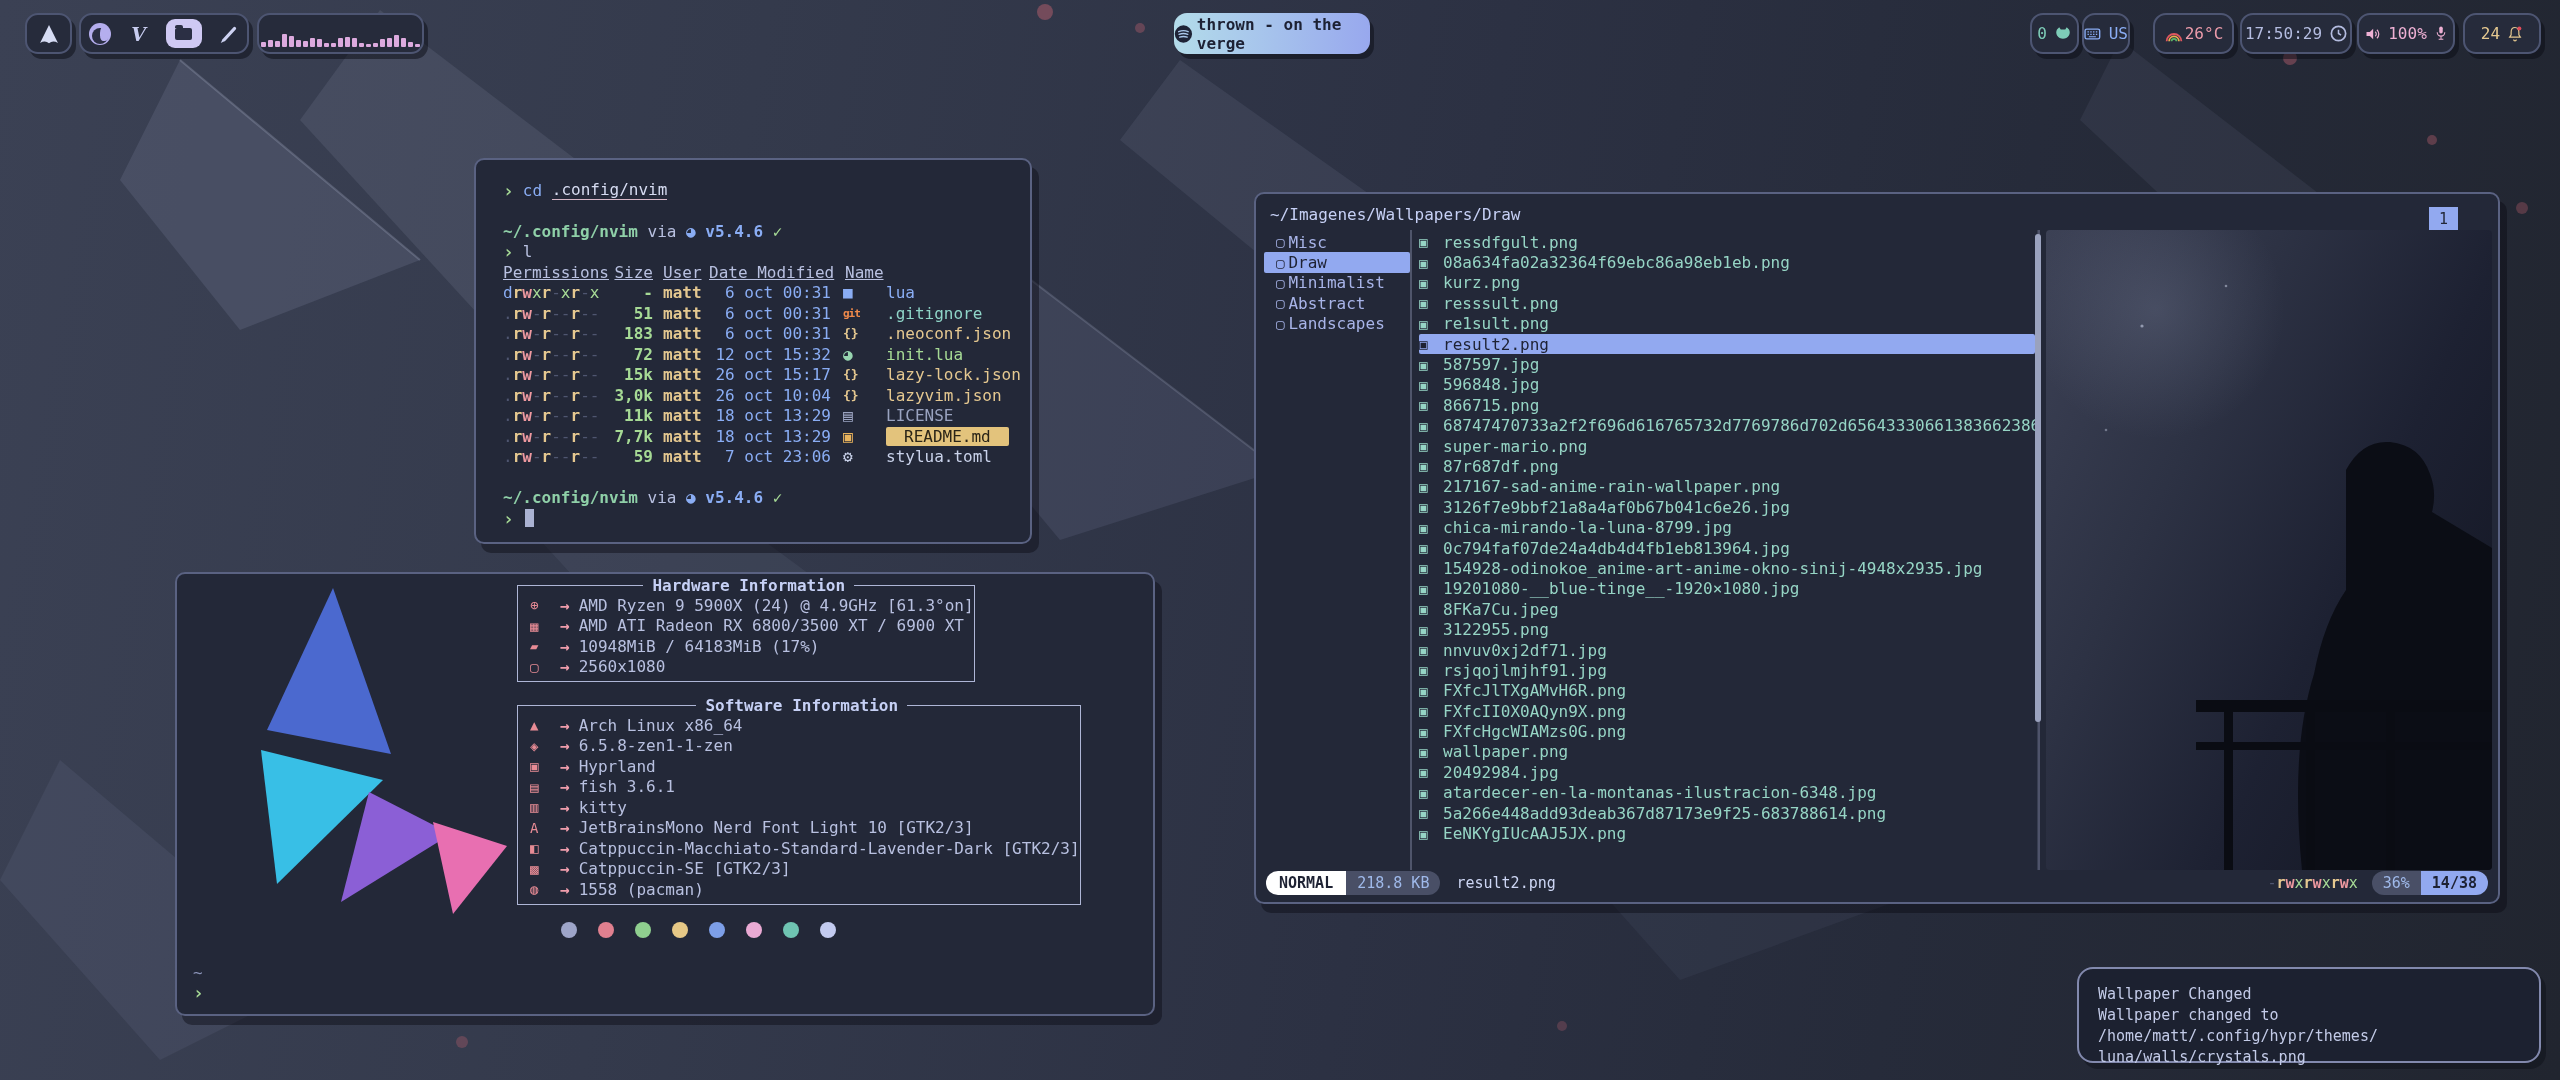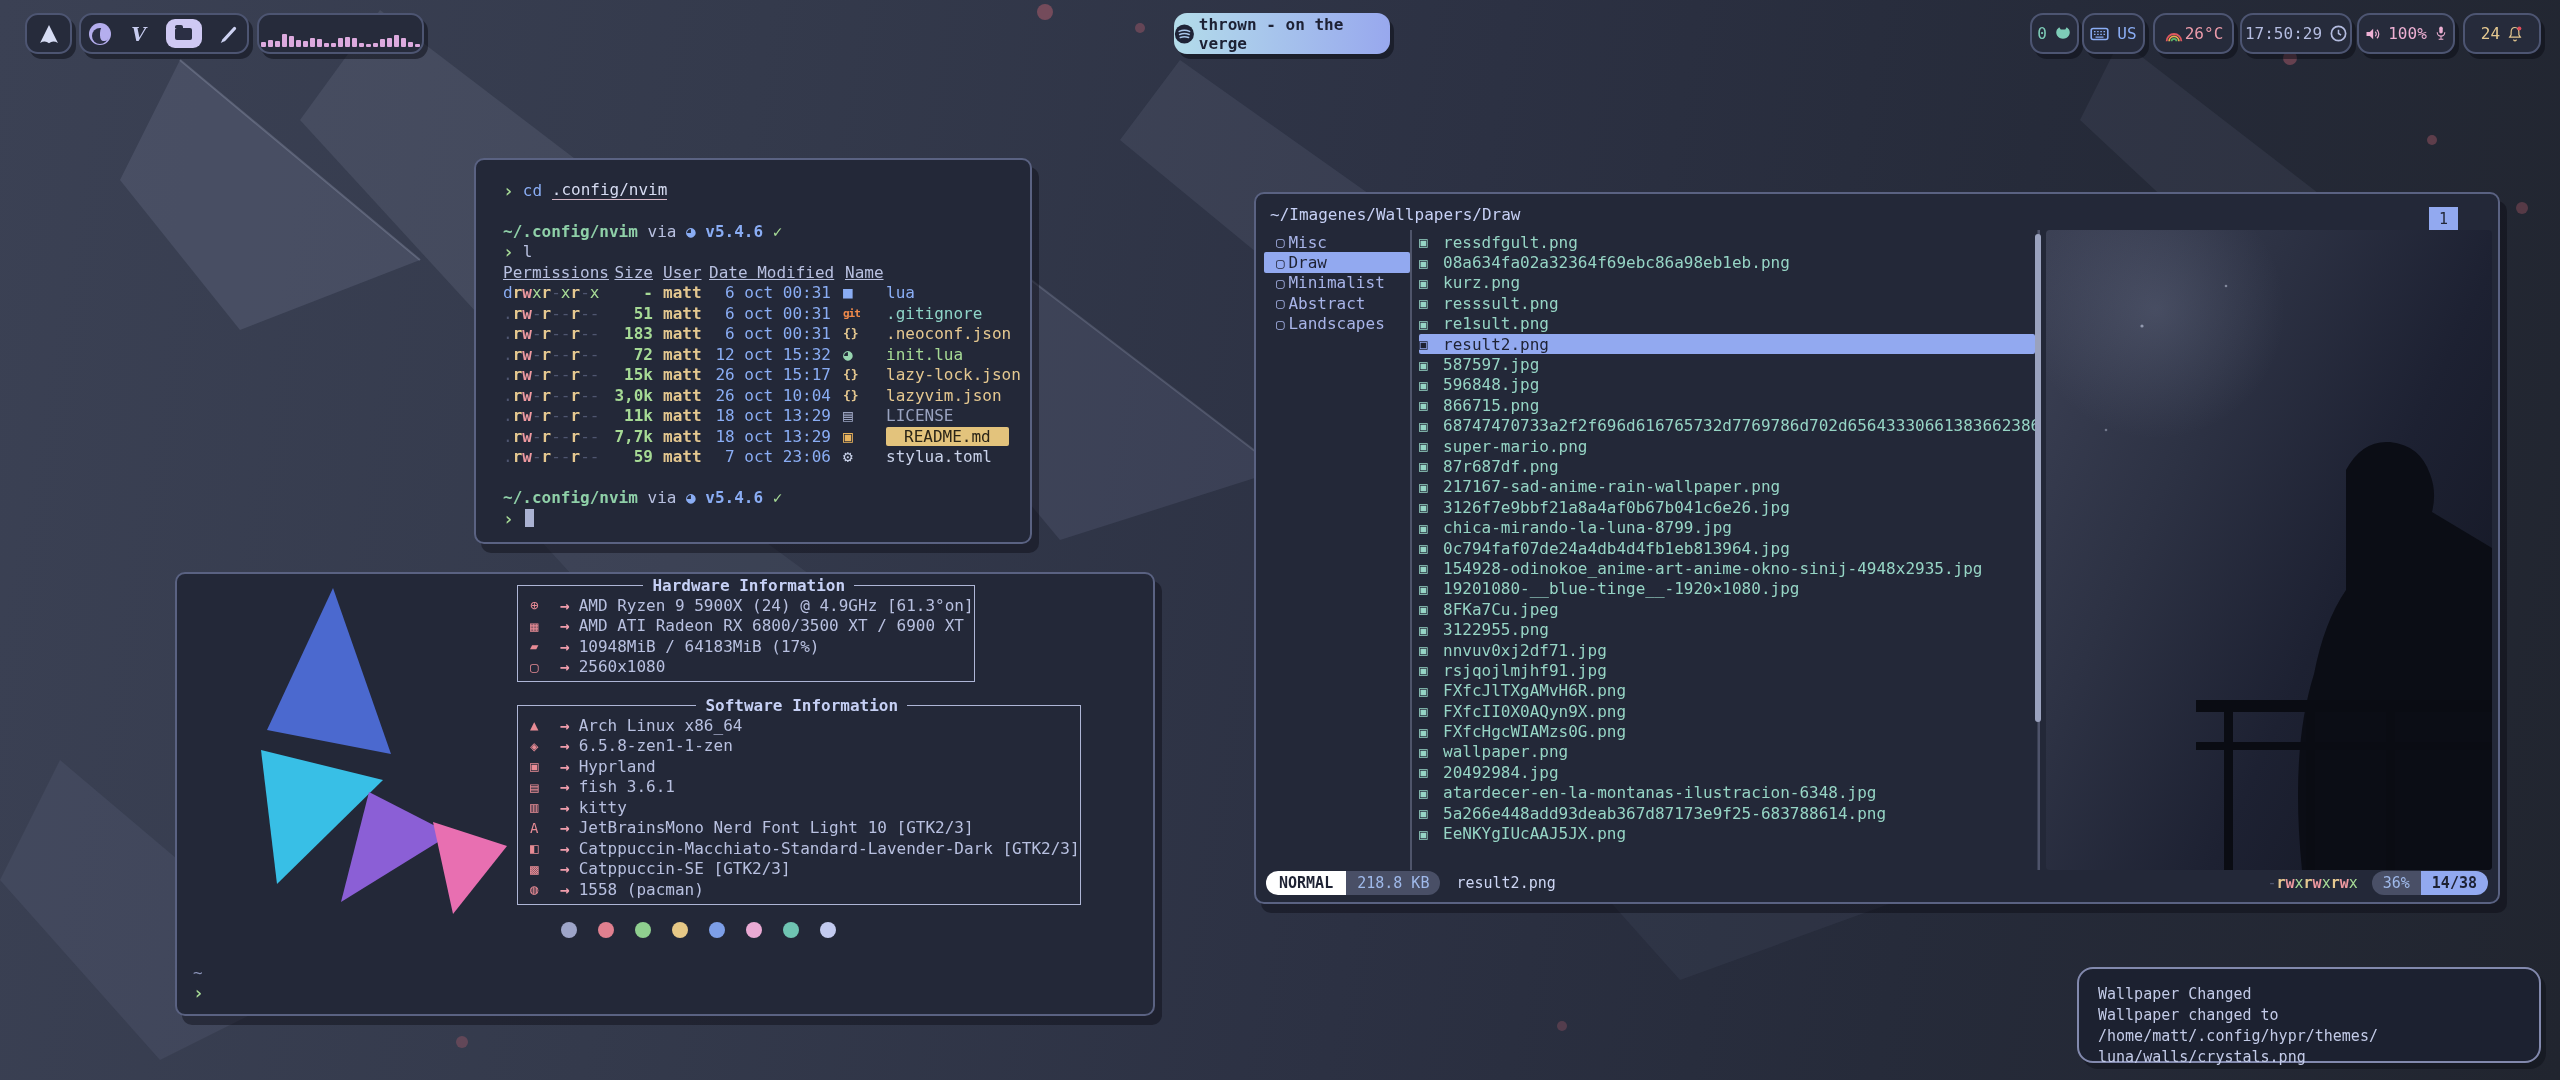--- a/index.html
+++ b/index.html
@@ -10,24 +10,24 @@
   .win{position:absolute;background:#232838;border:2px solid #5a6282;border-radius:10px;
     box-shadow:7px 9px 0 rgba(10,12,20,.45);box-sizing:border-box;}
   .b{font-weight:bold;}
   
   .pill{position:absolute;top:13px;height:41px;background:#262b3b;border:2px solid #4d5572;border-radius:13px;
     box-shadow:4px 5px 0 rgba(10,12,20,.5);display:flex;align-items:center;justify-content:center;
     box-sizing:border-box;color:#b8c0e0;font-size:16px;}
   #p-launch{left:25px;width:47px;}
   #p-ws{left:79px;width:170px;gap:15px;}
   #p-viz{left:257px;width:167px;}
-  #p-media{left:1174px;width:216px;gap:4px;background:linear-gradient(90deg,#b3dcea,#98a8ee);
+  #p-media{left:1174px;width:196px;gap:4px;background:linear-gradient(90deg,#b3dcea,#98a8ee);
     border:none;color:#1d2134;font-weight:bold;}
   #p-gh{left:2030px;width:49px;gap:7px;color:#7ecdb8;}
-  #p-kb{left:2082px;width:63px;gap:8px;color:#8aadf4;}
+  #p-kb{left:2082px;width:48px;gap:8px;color:#8aadf4;}
   #p-wx{left:2153px;width:81px;gap:1px;color:#ec9baa;}
   #p-clock{left:2240px;width:112px;gap:8px;color:#b4bce0;}
   #p-audio{left:2357px;width:98px;gap:7px;color:#eeb0d4;}
   #p-bell{left:2463px;width:78px;gap:7px;color:#e5c890;}
   .ws-ico{width:24px;height:24px;display:flex;align-items:center;justify-content:center;}
   .ff{width:22px;height:22px;border-radius:50%;background:#b5aeee;position:relative;overflow:hidden;}
   .ff::after{content:"";position:absolute;left:3px;top:5px;width:16px;height:16px;border-radius:50%;background:#2b2f44;}
   .ff::before{content:"";position:absolute;z-index:2;right:2px;top:3px;width:9px;height:15px;border-radius:50% 60% 50% 40%;background:#b5aeee;}
   .vletter{font-style:italic;font-weight:bold;font-size:19px;color:#c8cdf0;font-family:"DejaVu Serif",serif;}
   .ws-active{width:36px;height:29px;border-radius:9px;background:#cfc9f3;display:flex;align-items:center;justify-content:center;}

